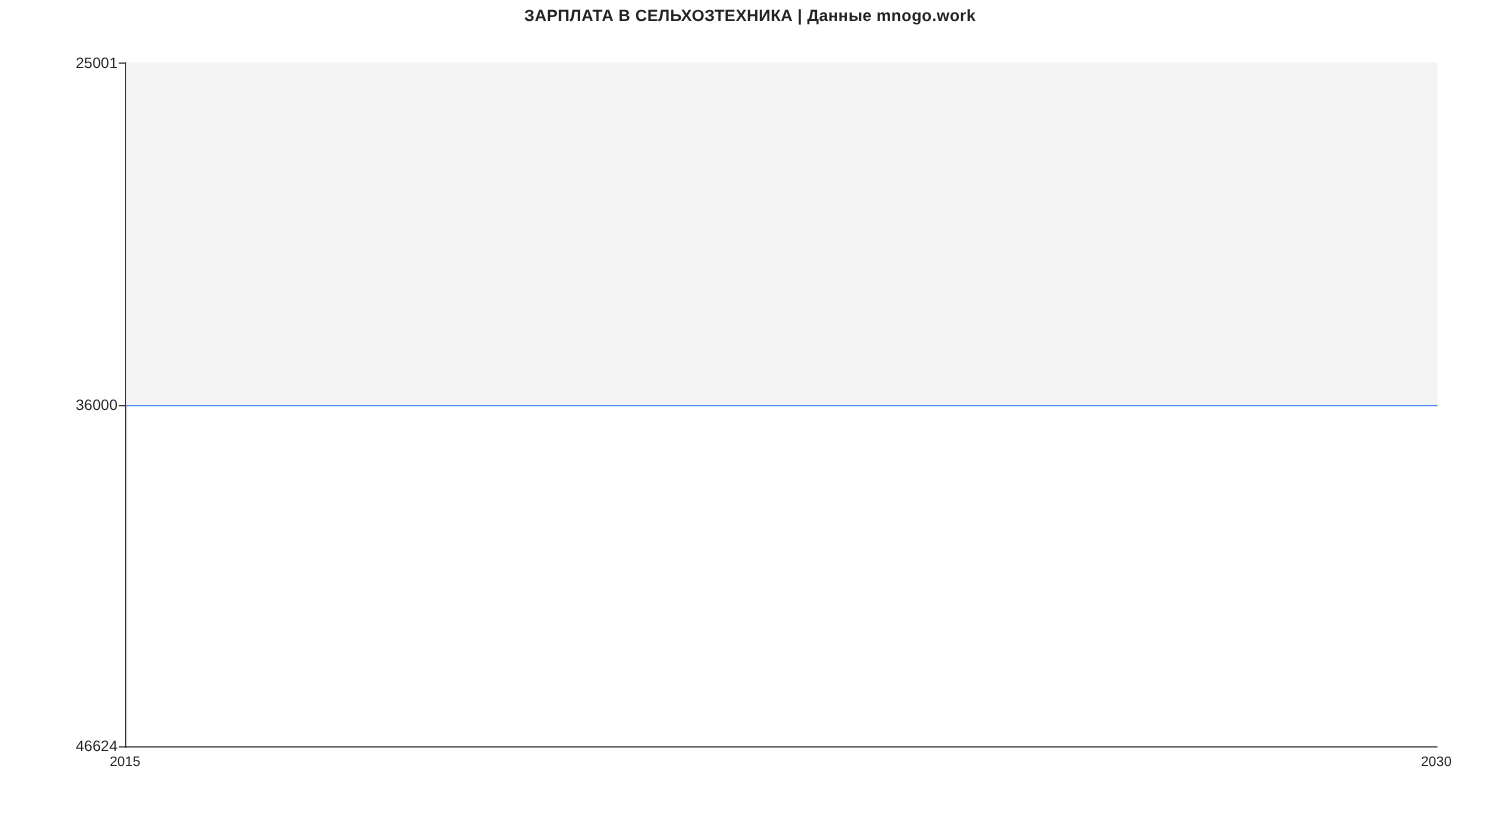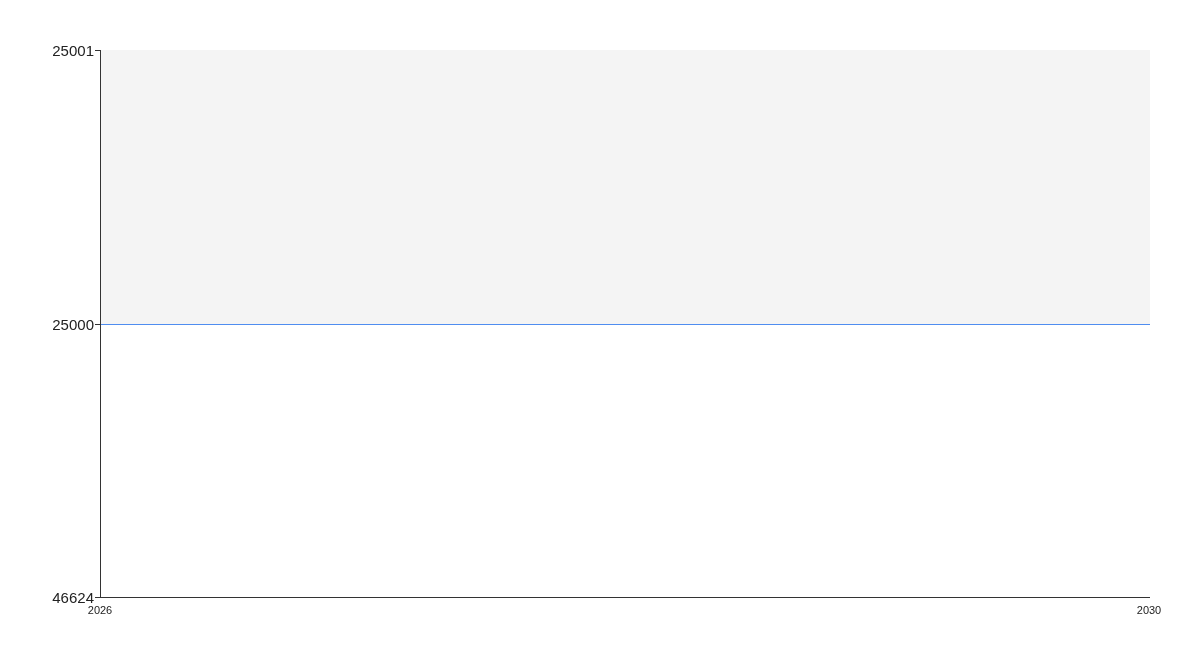--- a/index.html
+++ b/index.html
@@ -52,42 +52,43 @@
   .ytick-line {
     position: absolute;
     width: 6px;
     height: 0;
     border-top: 1px solid #333;
     left: -6px;
   }
   .ytick-label {
     position: absolute;
     right: 1106px;
-    font-size: 15px;
+    font-size: 12px;
     transform: translateY(-50%);
     white-space: nowrap;
   }
   .xtick-label {
     position: absolute;
     top: 604px;
     font-size: 11px;
     transform: translateX(-50%);
   }
 </style>
 </head>
 <body>
 
 <div class="wrap">
 
+  <div class="title">ЗАРПЛАТА В  СЕЛЬХОЗТЕХНИКА | Данные mnogo.work</div>
 
   <div class="ytick-label" style="top:50px">25001</div>
-  <div class="ytick-label" style="top:324px">25000</div>
+  <div class="ytick-label" style="top:324px">36000</div>
   <div class="ytick-label" style="top:597px">46624</div>
 
-  <div class="xtick-label" style="left:100px">2026</div>
+  <div class="xtick-label" style="left:100px">2015</div>
   <div class="xtick-label" style="left:1149px">2030</div>
 
   <div class="plot">
 
     <div class="ytick-line" style="top:0px"></div>
     <div class="ytick-line" style="top:274px"></div>
     <div class="ytick-line" style="top:547px"></div>
 
     <div class="shade" style="top:0; height:274px"></div>
 

